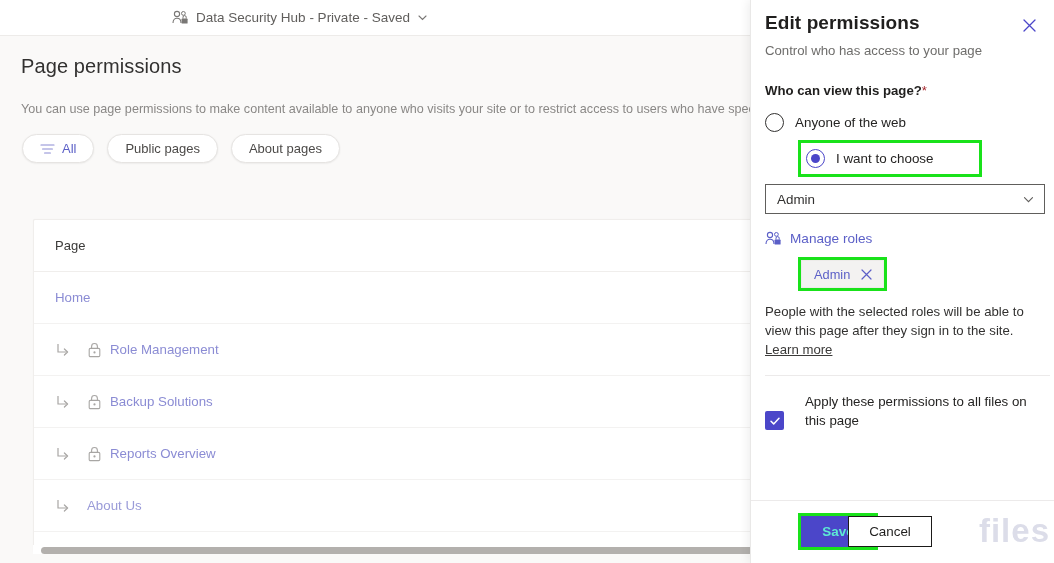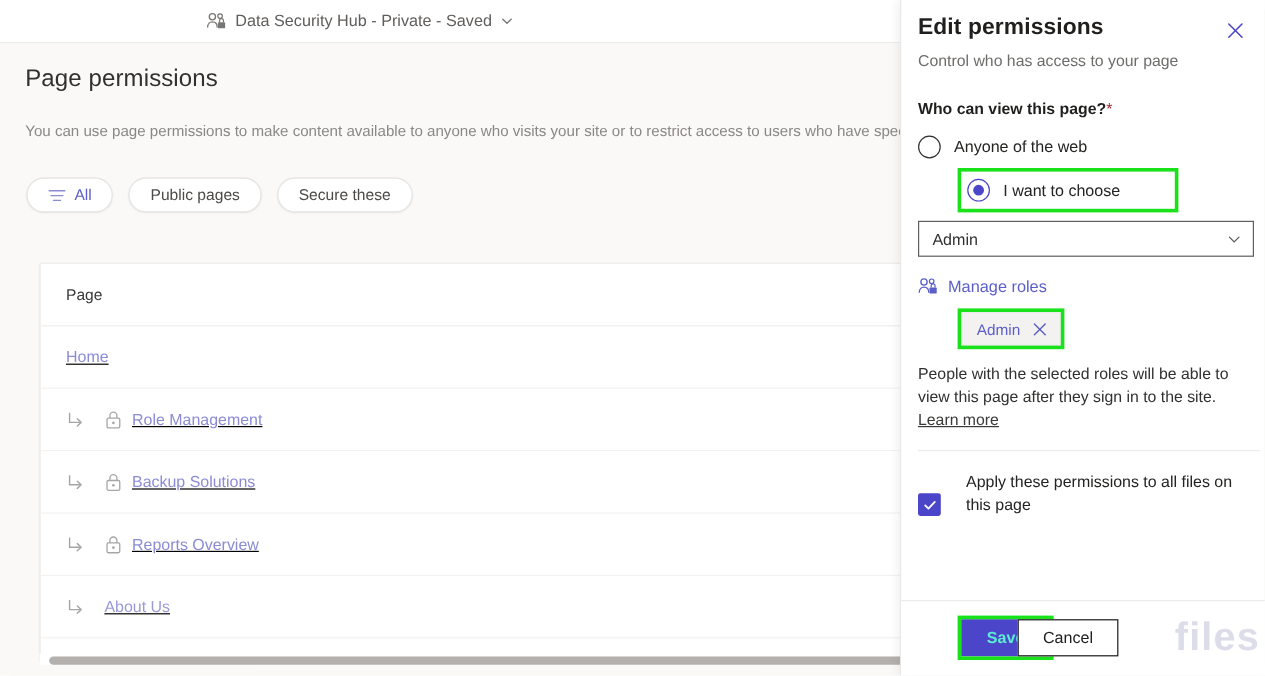--- a/index.html
+++ b/index.html
@@ -34,21 +34,21 @@
   #page-title {
     position: absolute; left: 21px; top: 19px;
     font-size: 20px; color: #323130; font-weight: 400; letter-spacing: .1px;
   }
   #page-desc {
     position: absolute; left: 21px; top: 66px; width: 760px;
     font-size: 12.6px; color: #8a8886; white-space: nowrap; overflow: hidden;
   }
 
   
-  #pill-row { position: absolute; left: 22px; top: 112px; display: flex; gap: 13px; text-align: center; }
+  #pill-row { position: absolute; left: 22px; top: 98px; display: flex; gap: 13px; text-align: center; }
   .pill {
     height: 29px; border-radius: 16px; background: #ffffff;
     border: 1px solid #e6e4e2;
     display: flex; align-items: center; gap: 7px;
     padding: 0 17px; font-size: 13px; color: #4c4a48;
     box-shadow: 0 .6px 1.8px rgba(0,0,0,.08);
     cursor: pointer; white-space: nowrap;
   }
   .pill.active { color: #5b5fc7; }
   .filter-icon { width: 15px; height: 12px; display: block; }
@@ -63,21 +63,20 @@
   }
   .t-head {
     height: 52px; display: flex; align-items: center;
     padding-left: 21px; border-bottom: 1px solid #f0eeec;
   }
   .t-head-label { font-size: 13px; color: #3b3a39; font-weight: 400; }
   .t-row {
     height: 52px; display: flex; align-items: center;
     padding-left: 21px; border-bottom: 1px solid #f3f2f1;
     gap: 0;
-    text-decoration: underline;
   }
   .t-row.nested { padding-left: 21px; }
   .arrow-icon { width: 16px; height: 16px; display: block; margin-right: 16px; flex: none; }
   .lock-icon { width: 15px; height: 16px; display: block; margin-right: 8px; flex: none; }
   .t-link { font-size: 13.3px; color: #8b8cd4; white-space: nowrap; cursor: pointer; }
   .t-link.plain { color: #9a9bd8; }
 
   #hscroll-track {
     position: absolute; left: 33px; top: 509px; width: 760px; height: 9px;
     background: #ffffff;
@@ -221,21 +220,21 @@
             <svg class="filter-icon" viewBox="0 0 15 12">
               <path d="M1 2 H14 M2.6 6 H12.4 M4.6 10 H10.4" stroke="#8b8cd4" stroke-width="1.2" stroke-linecap="round" fill="none"></path>
             </svg>
           </span>
           <span>All</span>
         </div>
         <div class="pill">
           <span>Public pages</span>
         </div>
         <div class="pill">
-          <span>Secure these</span>
+          <span>About pages</span>
         </div>
       </div>
 
       <div id="table-card">
         <div class="t-head">
           <span class="t-head-label">Page</span>
         </div>
 
         <div class="t-row">
           <span class="t-link">Home</span>

